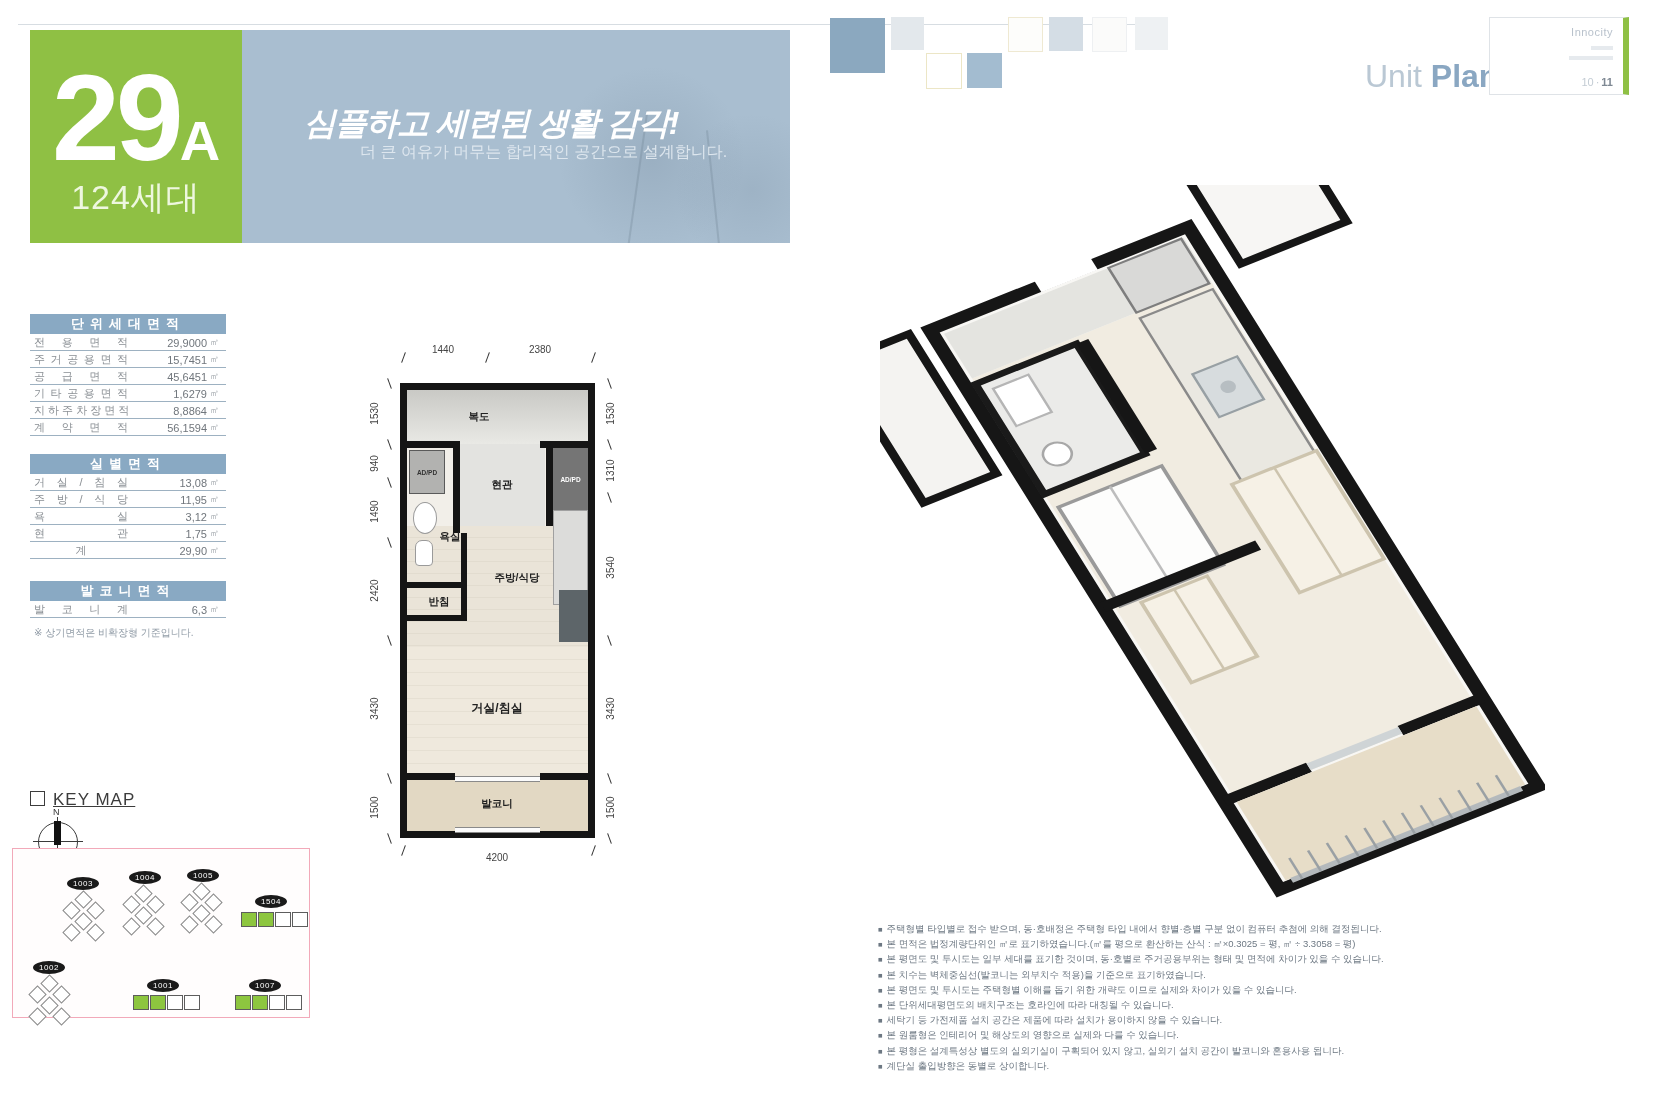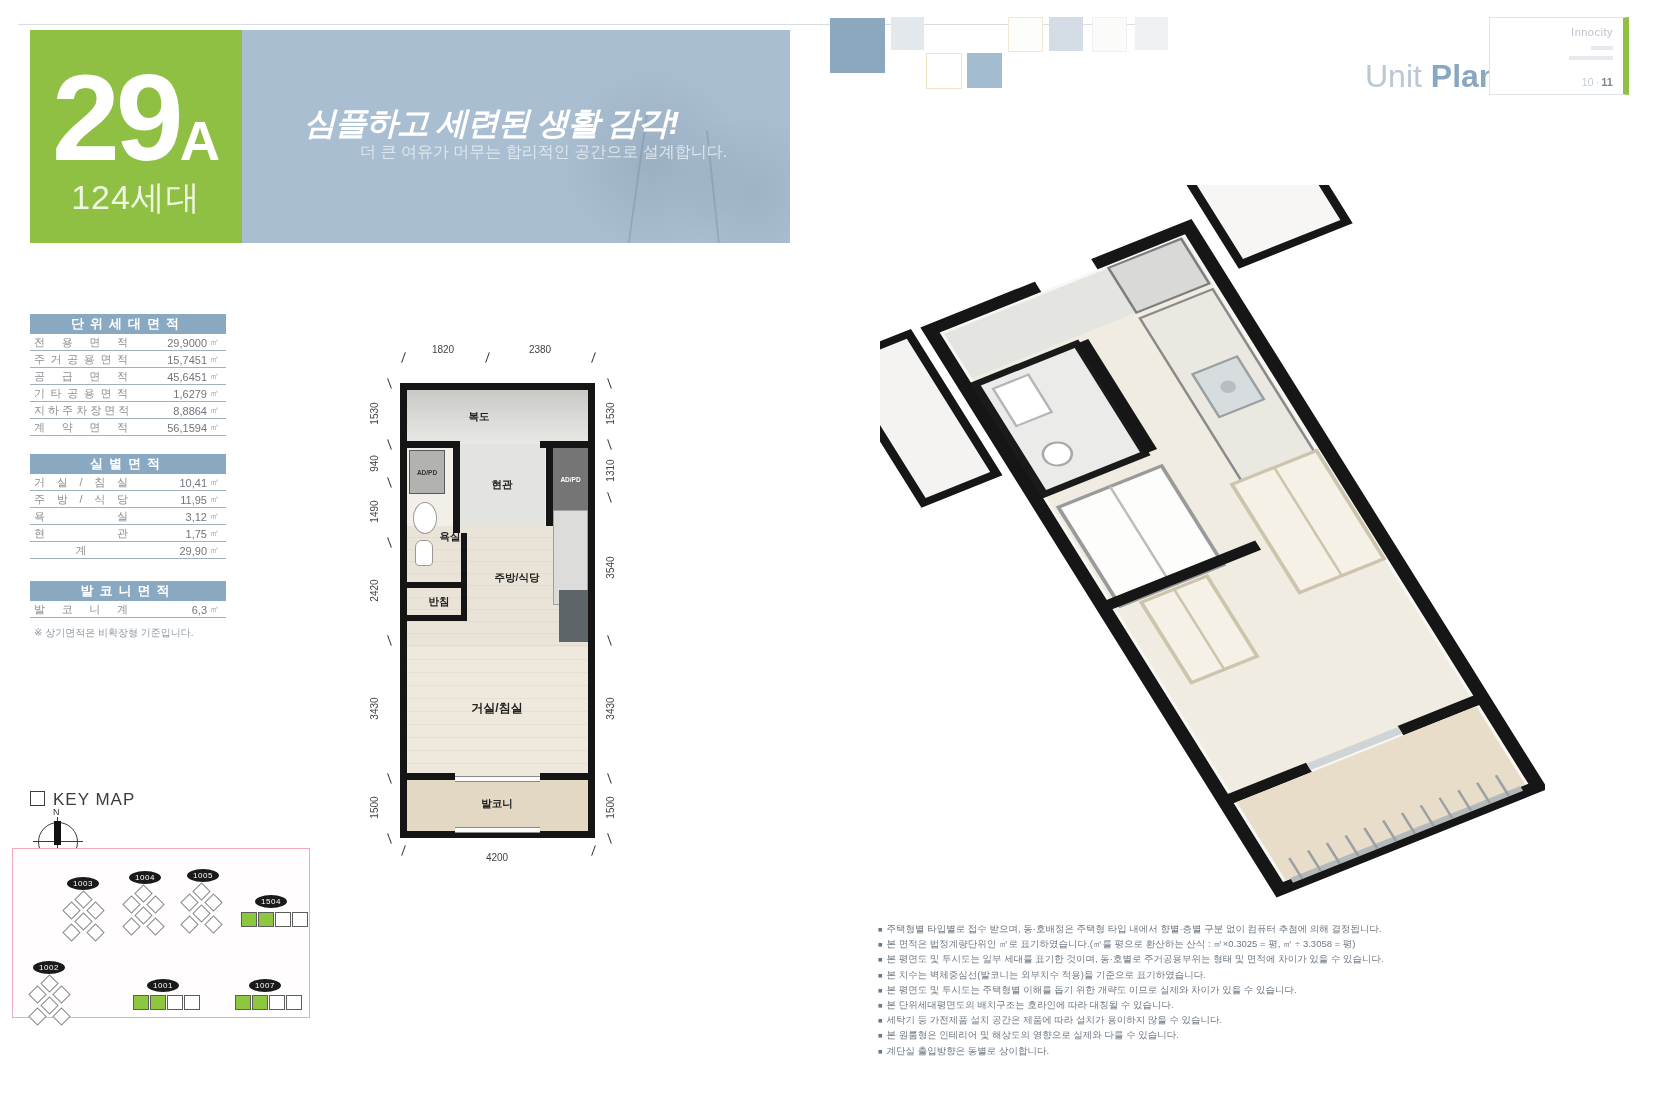--- a/index.html
+++ b/index.html
@@ -57,21 +57,21 @@
   .tickv{position:absolute;width:1px;height:11px;background:#333;transform:rotate(20deg);}
   .tickh{position:absolute;width:11px;height:1px;background:#333;transform:rotate(70deg);}
   .wall{position:absolute;background:#151515;}
   .fl{position:absolute;}
   .wood{background:repeating-linear-gradient(180deg,#eae4d8 0 11px,#e2dccf 11px 12px);}
   .wood2{background:repeating-linear-gradient(180deg,#efe9dd 0 12px,#e6e0d3 12px 13px);}
   .adpd{position:absolute;font-size:6.5px;font-weight:bold;display:flex;align-items:center;justify-content:center;}
   .win{position:absolute;background:#fbfbfb;border-top:1px solid #8a8a8a;border-bottom:1px solid #8a8a8a;}
 
   
-  .keymap-title{position:absolute;left:30px;top:790px;font-size:17px;color:#3c3c3c;letter-spacing:1px;}
+  .keymap-title{position:absolute;left:30px;top:790px;font-size:17px;color:#3c3c3c;letter-spacing:1px;text-decoration:underline;}
   .keymap-sq{display:inline-block;width:13px;height:13px;border:1.5px solid #3c3c3c;margin-right:8px;vertical-align:-1px;}
   .compass{position:absolute;left:38px;top:822px;width:38px;height:38px;border:1.5px solid #3a3a3a;border-radius:50%;}
   .compass .cx{position:absolute;left:-6px;top:18px;width:50px;height:1px;background:#3a3a3a;}
   .compass .cy{position:absolute;left:18px;top:-6px;width:1px;height:50px;background:#3a3a3a;}
   .compass .needle{position:absolute;left:15px;top:-2px;width:7px;height:24px;background:#111;}
   .compass .nlab{position:absolute;left:14px;top:-16px;font-size:9px;color:#333;}
   .mapbox{position:absolute;left:12px;top:848px;width:296px;height:168px;border:1px solid #f2a9b9;background:#fffdfd;}
   .bcluster{position:absolute;}
   .boval{position:absolute;background:#1a1a1a;color:#fff;border-radius:50%;font-size:8px;
          width:32px;height:13px;line-height:13px;text-align:center;letter-spacing:.5px;}
@@ -171,21 +171,21 @@
         <span class="tl">계 약 면 적</span>
         <span class="tv">56,1594</span>
         <span class="tu">㎡</span>
       </div>
   </div>
 
   <div class="tbl t-room" style="top:454px;">
     <div class="tbl-h">실별면적</div>
     <div class="trow">
         <span class="tl">거 실 / 침 실</span>
-        <span class="tv">10,41</span>
+        <span class="tv">13,08</span>
         <span class="tu">㎡</span>
       </div>
     <div class="trow">
         <span class="tl">주 방 / 식 당</span>
         <span class="tv">11,95</span>
         <span class="tu">㎡</span>
       </div>
     <div class="trow">
         <span class="tl">욕 실</span>
         <span class="tv">3,12</span>
@@ -207,21 +207,21 @@
     <div class="tbl-h">발코니면적</div>
     <div class="trow">
         <span class="tl">발 코 니 계</span>
         <span class="tv">6,3</span>
         <span class="tu">㎡</span>
       </div>
   </div>
 
   <div class="tbl-note">※ 상기면적은 비확장형 기준입니다.</div>
 
-  <div class="hdim" style="left:421px;top:344px;">1820</div>
+  <div class="hdim" style="left:421px;top:344px;">1440</div>
   <div class="hdim" style="left:518px;top:344px;">2380</div>
   <div class="tickv" style="left:403px;top:352px;"></div>
   <div class="tickv" style="left:487px;top:352px;"></div>
   <div class="tickv" style="left:593px;top:352px;"></div>
 
   <div class="hdim" style="left:475px;top:852px;">4200</div>
   <div class="tickv" style="left:403px;top:845px;"></div>
   <div class="tickv" style="left:593px;top:845px;"></div>
 
   <div class="vdim" style="left:352px;top:408px;">1530</div>
@@ -442,16 +442,17 @@
 
   <div class="notes">
     <div class="note"><span class="nb">■</span><span>주택형별 타입별로 접수 받으며, 동·호배정은 주택형 타입 내에서 향별·층별 구분 없이 컴퓨터 추첨에 의해 결정됩니다.</span></div>
     <div class="note"><span class="nb">■</span><span>본 면적은 법정계량단위인 ㎡로 표기하였습니다.(㎡를 평으로 환산하는 산식 : ㎡×0.3025 = 평, ㎡ ÷ 3.3058 = 평)</span></div>
     <div class="note"><span class="nb">■</span><span>본 평면도 및 투시도는 일부 세대를 표기한 것이며, 동·호별로 주거공용부위는 형태 및 면적에 차이가 있을 수 있습니다.</span></div>
     <div class="note"><span class="nb">■</span><span>본 치수는 벽체중심선(발코니는 외부치수 적용)을 기준으로 표기하였습니다.</span></div>
     <div class="note"><span class="nb">■</span><span>본 평면도 및 투시도는 주택형별 이해를 돕기 위한 개략도 이므로 실제와 차이가 있을 수 있습니다.</span></div>
     <div class="note"><span class="nb">■</span><span>본 단위세대평면도의 배치구조는 호라인에 따라 대칭될 수 있습니다.</span></div>
     <div class="note"><span class="nb">■</span><span>세탁기 등 가전제품 설치 공간은 제품에 따라 설치가 용이하지 않을 수 있습니다.</span></div>
     <div class="note"><span class="nb">■</span><span>본 원룸형은 인테리어 및 해상도의 영향으로 실제와 다를 수 있습니다.</span></div>
+    <div class="note"><span class="nb">■</span><span>본 평형은 설계특성상 별도의 실외기실이 구획되어 있지 않고, 실외기 설치 공간이 발코니와 혼용사용 됩니다.</span></div>
     <div class="note"><span class="nb">■</span><span>계단실 출입방향은 동별로 상이합니다.</span></div>
   </div>
 
 </div>
 
 </body></html>

